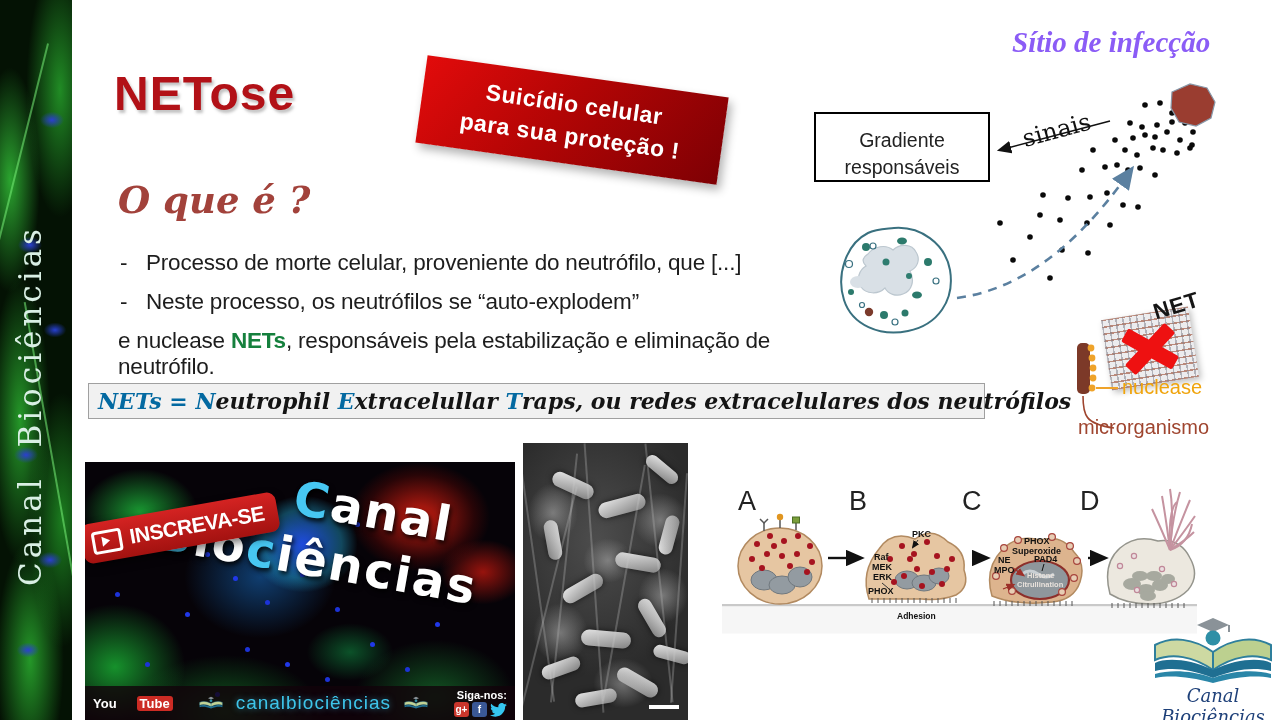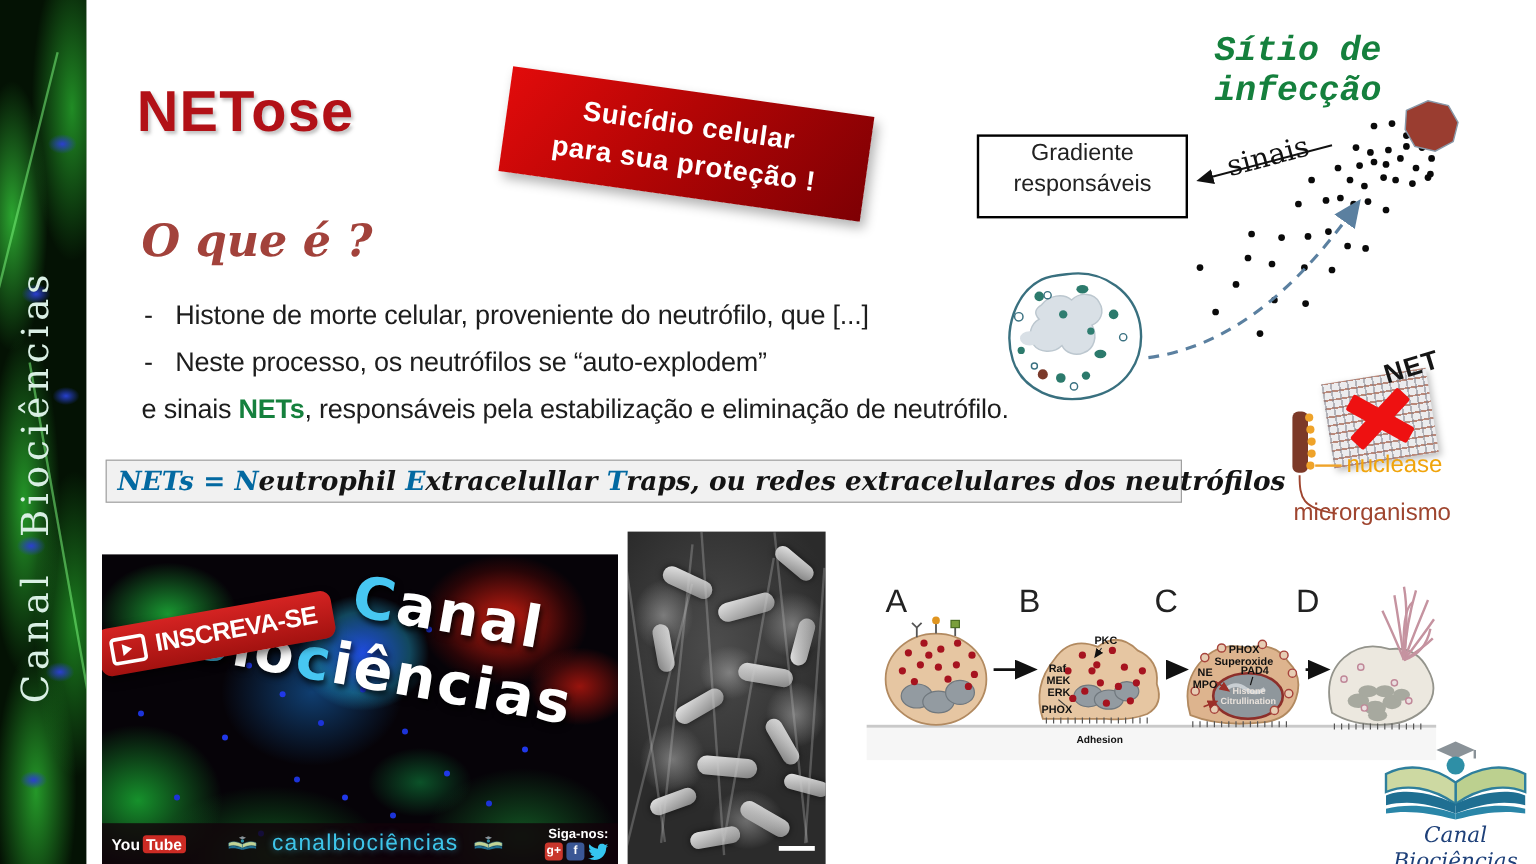--- a/index.html
+++ b/index.html
@@ -24,24 +24,24 @@
   .strip-text{position:absolute;left:12px;top:165px;height:480px;writing-mode:vertical-rl;
     transform:rotate(180deg);font-family:"DejaVu Serif",serif;font-size:31px;color:#d9efe4;
     letter-spacing:4px;text-align:center;word-spacing:14px}
 
   
   .title{position:absolute;left:114px;top:66px;font-size:48px;font-weight:700;color:#b21117;
     letter-spacing:1px;text-shadow:2px 3px 3px rgba(120,120,120,.45)}
   .banner{position:absolute;left:420px;top:76px;width:292px;padding:12px 6px;transform:rotate(8deg);
     background:linear-gradient(125deg,#e20b0b 0%,#b30505 45%,#7e0004 100%);color:#fff;text-align:center;
     font-weight:700;font-size:23px;line-height:1.4;letter-spacing:.5px;box-shadow:4px 5px 10px rgba(0,0,0,.3)}
-  .site-title{position:absolute;left:1012px;top:26px;font-family:Liberation Mono, monospace;font-style:italic;
-    font-weight:700;font-size:29px;color:#15803d}
+  .site-title{position:absolute;left:1012px;top:26px;font-family:Liberation Serif, serif;font-style:italic;
+    font-weight:700;font-size:29px;color:#8b5cf6}
   .grad-box{position:absolute;left:814px;top:112px;width:172px;height:66px;border:2px solid #000;
-    display:flex;flex-direction:column;justify-content:flex-start;text-align:center;font-size:19.5px;
+    display:flex;flex-direction:column;justify-content:flex-end;text-align:center;font-size:19.5px;
     color:#222;line-height:1.35;background:#fff}
   .question{position:absolute;left:118px;top:178px;font-family:"DejaVu Serif",serif;font-style:italic;
     font-weight:700;font-size:37px;color:#a2423b}
 
   
   .bullets{position:absolute;left:118px;top:250px;width:750px;font-size:22.5px;color:#1d1d1d;letter-spacing:-.2px}
   .bullet{display:flex;margin-bottom:13px}
   .bullet .dash{width:26px;flex:none;padding-left:2px}
   .cont{margin-top:1px}
   .hl{color:#15803d;font-weight:700}
@@ -91,21 +91,21 @@
   .play::after{content:"";position:absolute;left:7px;top:3px;border-left:8px solid #fff;
     border-top:5.5px solid transparent;border-bottom:5.5px solid transparent}
   .sub-label{color:#fff;font-size:21px;font-weight:800;letter-spacing:-.5px}
   .brand{position:absolute;left:74px;top:12px;transform:rotate(10deg);font-family:"DejaVu Sans",sans-serif;
     font-weight:800;color:#fff;text-shadow:2px 3px 5px rgba(0,0,0,.85)}
   .brand-l1{font-size:48px;margin-left:130px;letter-spacing:2px}
   .brand-l2{font-size:48px;margin-top:2px;letter-spacing:2px}
   .cyan{color:#47c7f2}
   .thumb-bar{position:absolute;left:0;bottom:0;width:100%;height:34px;background:rgba(18,3,10,.8);
     display:flex;align-items:center;justify-content:space-between;padding:0 8px;box-sizing:border-box}
-  .yt{display:flex;align-items:flex-end;gap:2px}
+  .yt{display:flex;align-items:flex-end;gap:20px}
   .yt-you{color:#fff;font-weight:700;font-size:13px}
   .yt-tube{background:#cc2b24;color:#fff;font-weight:700;font-size:13px;border-radius:3px;padding:0 3px}
   .handle-wrap{display:flex;align-items:center;gap:12px}
   .handle{color:#3ec5ea;font-size:19px;font-weight:400;letter-spacing:1px;text-shadow:0 0 6px rgba(62,197,234,.6)}
   .follow{display:flex;flex-direction:column;align-items:flex-end;gap:1px}
   .follow-label{color:#fff;font-size:11px;font-weight:700}
   .social{display:flex;gap:3px;align-items:center}
   .si{width:15px;height:15px;border-radius:3px;color:#fff;font-size:10px;font-weight:700;
     display:flex;align-items:center;justify-content:center}
   .si.gp{background:#c9362c}.si.fb{background:#3a5795}
@@ -232,27 +232,27 @@
       <circle cx="895" cy="322" r="3" fill="#fff" stroke="#3a7181" stroke-width="1.2"></circle>
       <circle cx="862" cy="305" r="2.5" fill="#fff" stroke="#3a7181" stroke-width="1.2"></circle>
       <circle cx="869" cy="312" r="4.2" fill="#7b3a2b"></circle>
     </g>
   </svg>
 
   <div class="question">O que é ?</div>
   <div class="bullets">
     <div class="bullet">
       <span class="dash">-</span>
-      <span>Histone de morte celular, proveniente do neutrófilo, que [...]</span>
+      <span>Processo de morte celular, proveniente do neutrófilo, que [...]</span>
     </div>
     <div class="bullet">
       <span class="dash">-</span>
       <span>Neste processo, os neutrófilos se “auto-explodem”</span>
     </div>
-    <div class="cont"><span>e sinais </span><span class="hl">NETs</span><span>, responsáveis pela estabilização e eliminação de neutrófilo.</span></div>
+    <div class="cont"><span>e nuclease </span><span class="hl">NETs</span><span>, responsáveis pela estabilização e eliminação de neutrófilo.</span></div>
   </div>
 
   <div class="netsbar"><span class="nb-teal">NETs = </span><span class="nb-teal">N</span><span class="nb-dark">eutrophil </span><span class="nb-teal">E</span><span class="nb-dark">xtracelullar </span><span class="nb-teal">T</span><span class="nb-dark">raps, ou redes extracelulares dos neutrófilos</span></div>
 
   <div class="mesh">
     <div class="xbar a"></div>
     <div class="xbar b"></div>
   </div>
   <div class="net-lbl">NET</div>
   <svg class="overlay" style="left:1060px;top:335px" width="70" height="105" viewBox="1060 335 70 105">

